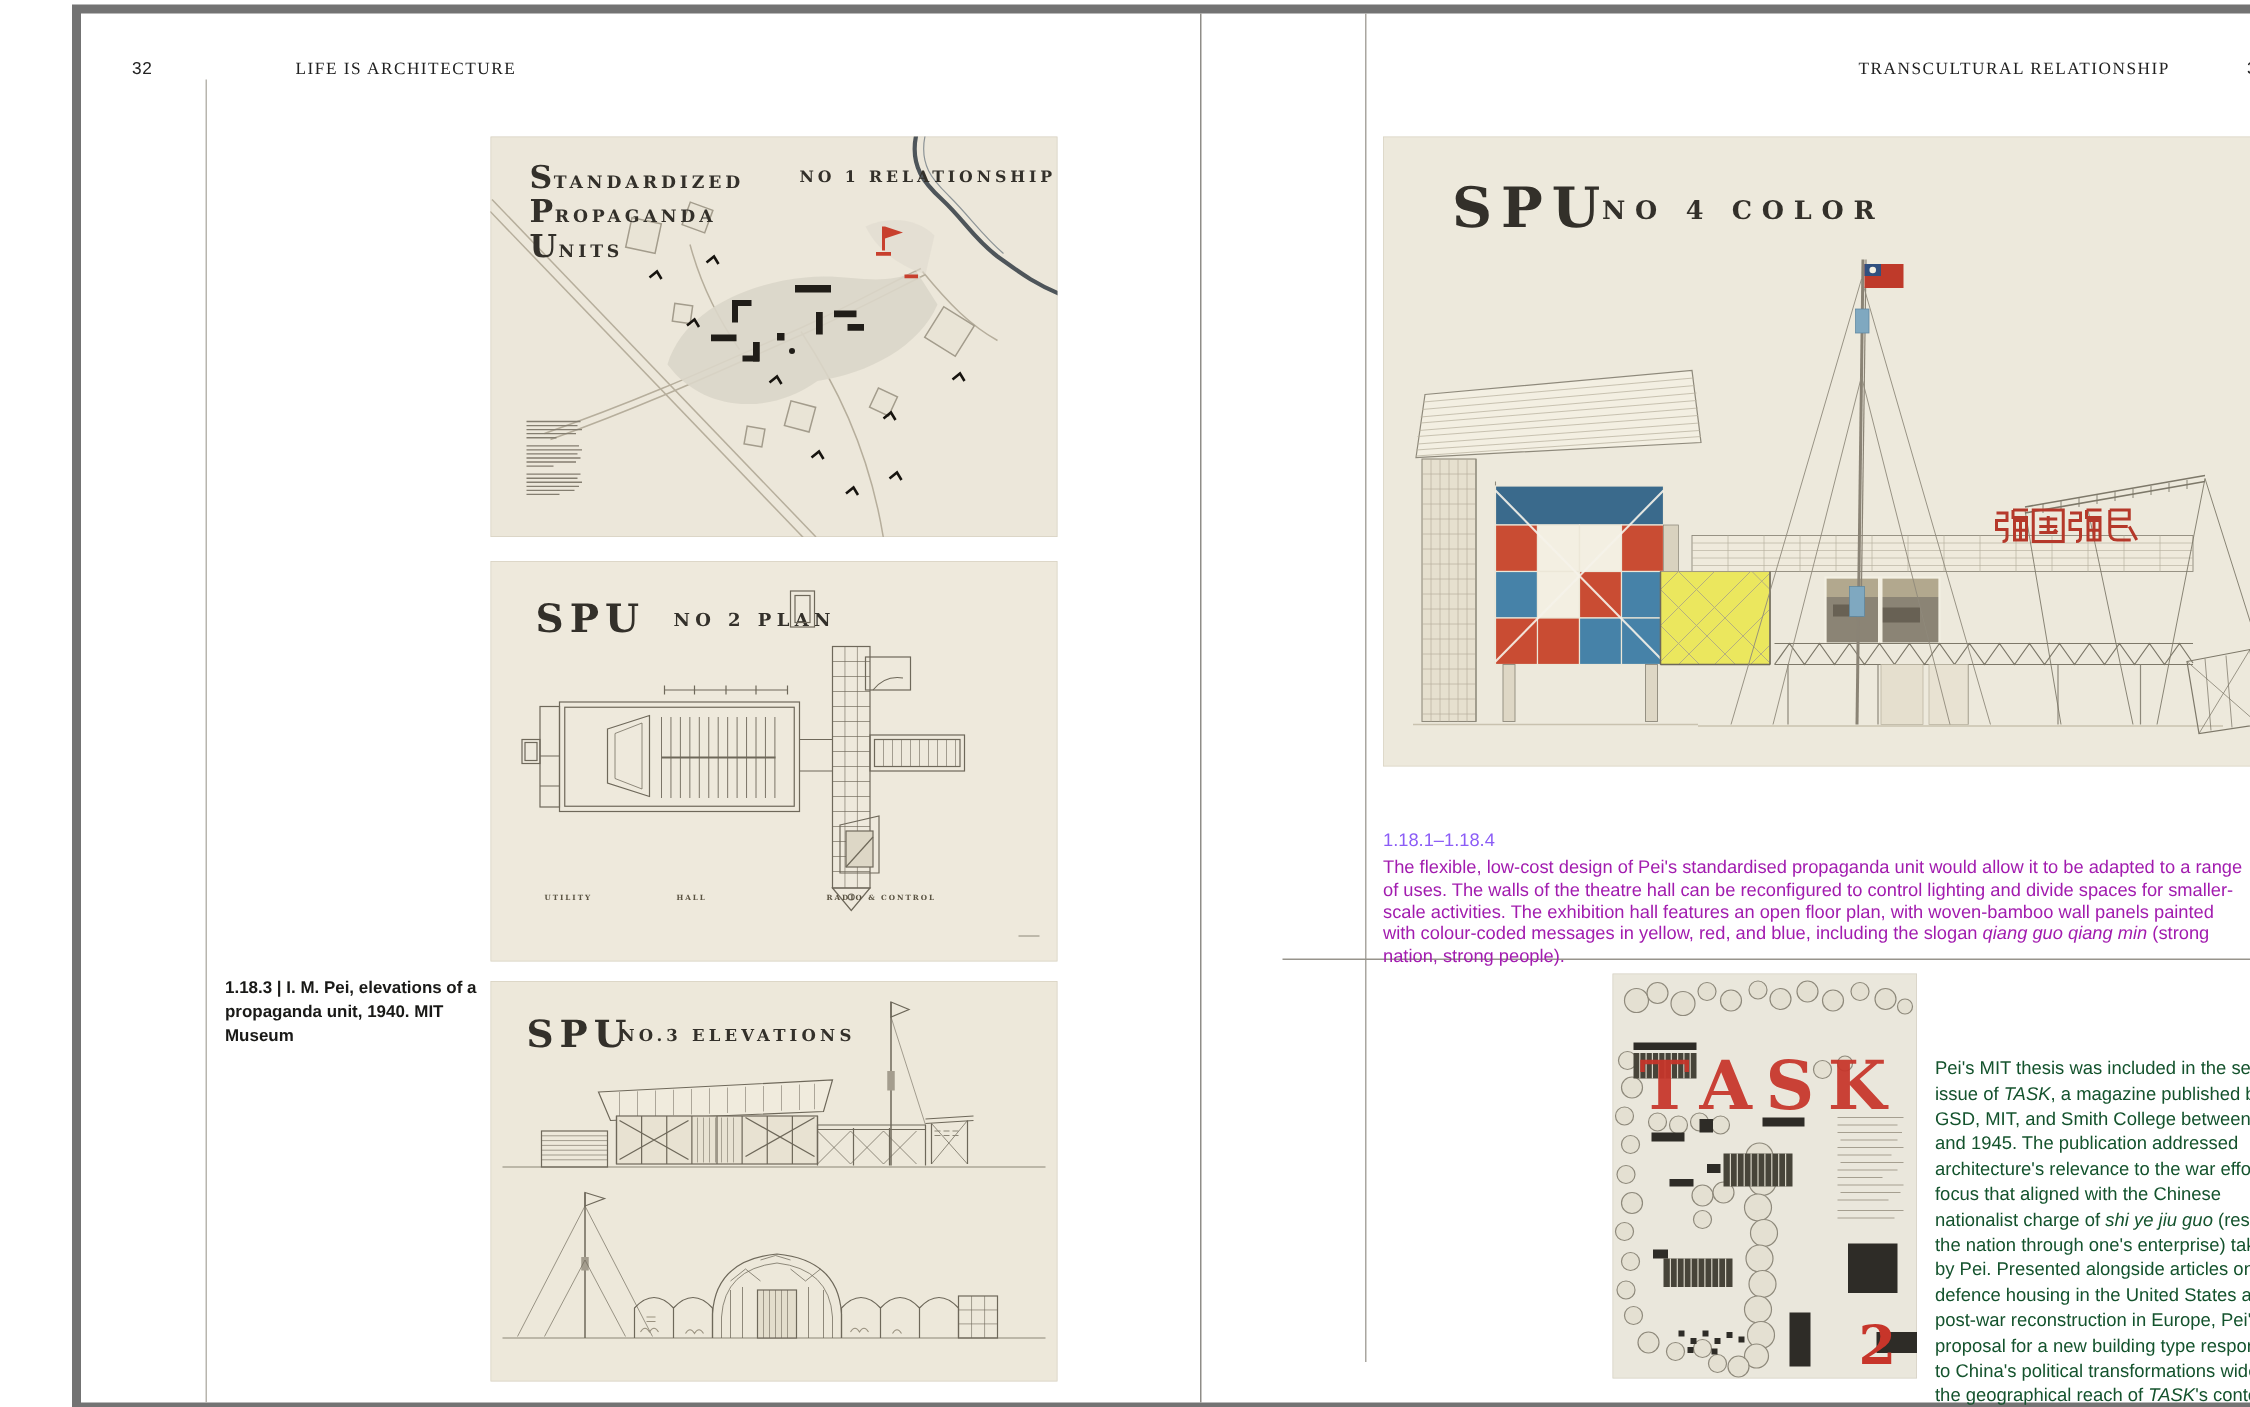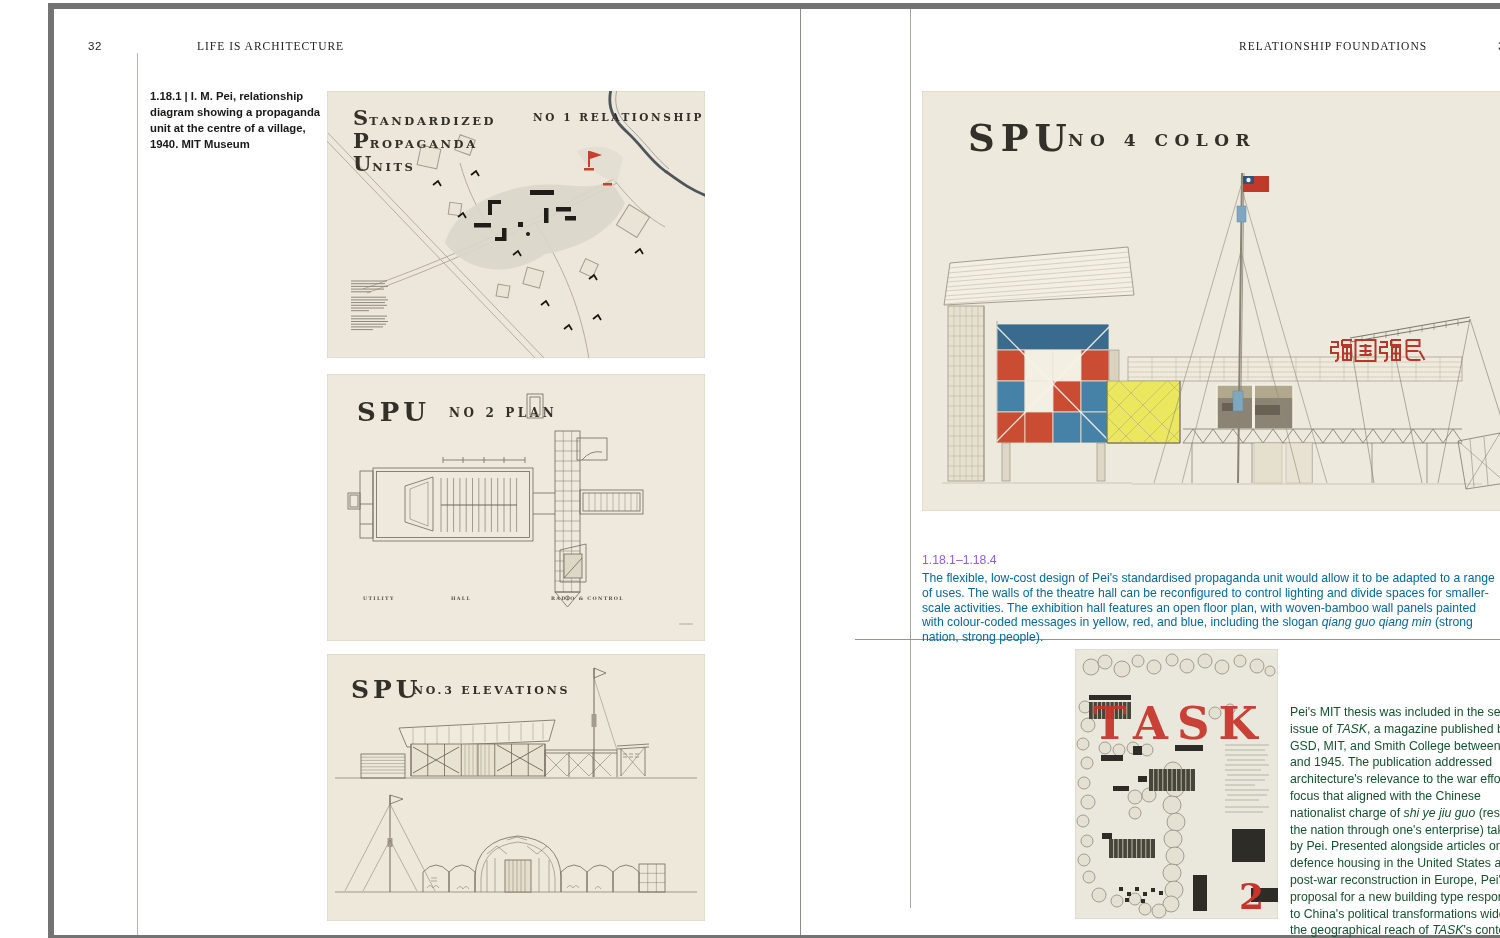--- a/index.html
+++ b/index.html
@@ -9,21 +9,21 @@
   .gutter{left:746px;top:0;width:1px;height:100%;background:#8f8d88;}
   .rule-l{left:83px;top:44px;width:1px;height:882px;background:#b8b5ae;}
   .rule-r{left:856px;top:0;width:1px;height:899px;background:#a9a6a0;}
   .divider{left:801px;top:630px;width:659px;height:1px;background:#97948c;}
   .runhead{font-size:11.5px;letter-spacing:1px;color:#222;white-space:nowrap;font-family:Liberation Serif, serif;}
   .pagenum{font-size:11.5px;letter-spacing:.5px;color:#222;}
   .cap{font-size:11.3px;line-height:16px;font-weight:700;color:#191917;width:180px;}
   .cap.wide{width:585px;}
   .cap19{width:240px;}
   .seclabel{font-size:12.2px;color:#8b5cf6;}
-  .body4{font-size:12.2px;line-height:14.8px;width:578px;color:#0369a1;}
+  .body4{font-size:12.2px;line-height:14.8px;width:578px;color:#a21caf;}
   .colbody{font-size:12.3px;line-height:16.8px;width:246px;color:#14532d;}
   .it{font-style:italic;}
   svg{display:block;}
   .stencil{font-family:"DejaVu Serif",serif;font-weight:700;fill:#33302a;}
   .ini1{font-size:21px;}
   .sm1{font-size:11.5px;letter-spacing:2.6px;}
   .ttlR{font-size:10.5px;letter-spacing:2.6px;}
   .spu2{font-size:26px;letter-spacing:4px;}
   .sub2{font-size:12px;letter-spacing:3.6px;}
   .spu3{font-size:25px;letter-spacing:4px;}
@@ -39,21 +39,21 @@
 
 <div class="spread">
   <div class="abs gutter"></div>
   <div class="abs rule-l"></div>
   <div class="abs rule-r"></div>
   <div class="abs divider"></div>
 
   <div class="abs pagenum" style="left:34px;top:31px;">32</div>
   <div class="abs runhead" style="left:143px;top:31px;">LIFE IS ARCHITECTURE</div>
 
-  <div class="abs cap" style="left:96px;top:79px;">1.18.1 | I. M. Pei, relationship diagram showing a propaganda unit at the centre of a village, 1940. MIT Museum</div>
+  <div class="abs cap" style="left:96px;top:642px;">1.18.3 | I. M. Pei, elevations of a propaganda unit, 1940. MIT Museum</div>
 
   <svg class="abs" style="left:273px;top:82px;" width="378" height="267" viewBox="0 0 378 267">
     <rect x="0" y="0" width="378" height="267" fill="#ece7da" stroke="#d7d1c1"></rect>
     <g>
       <g stroke="#b6ae9c" fill="none" stroke-width="1">
         <path d="M-4,46 L212,271"></path>
           <path d="M1,42 L217,267"></path>
         <path d="M36,198 C110,172 160,148 206,128 C244,111 262,100 287,88"></path>
         <path d="M40,202 C112,176 162,152 208,132 C246,115 266,104 290,92"></path>
         <path d="M207,130 C228,162 252,206 262,268"></path>
@@ -193,21 +193,21 @@
       <path stroke-width="0.5" d="M160,200 l10,-8 M170,192 l10,8 M180,186 l10,-3 M190,183 l10,3 M200,192 l10,8 M210,200 l10,-8"></path>
       <path stroke-width="0.5" d="M160,206 V238 M168,204 V238 M212,204 V238 M222,206 V238"></path>
       <rect x="178" y="206" width="26" height="32" fill="#e3ddcc"></rect>
       <path stroke-width="0.4" d="M182,206 V238 M186,206 V238 M190,206 V238 M194,206 V238 M198,206 V238"></path>
       <rect x="312" y="210" width="26" height="28"></rect>
         <path stroke-width="0.4" d="M320.7,210 V238 M329.4,210 V238 M312,219.3 h26 M312,228.6 h26"></path>
       <path stroke="#99917f" stroke-width="0.7" d="M100,234 q3,-5 6,0 q3,-5 6,0 M130,235 q3,-5 6,0 q3,-5 6,0 M240,234 q3,-5 6,0 q3,-5 6,0 M268,235 q3,-5 6,0 M104,224 h6 M104,227 h6"></path>
     </g>
   </svg>
 
-  <div class="abs runhead" style="left:1185px;top:31px;">RELATIONSHIP FOUNDATIONS</div>
+  <div class="abs runhead" style="left:1185px;top:31px;">TRANSCULTURAL RELATIONSHIP</div>
   <div class="abs pagenum" style="left:1444px;top:31px;">39</div>
 
   <svg class="abs" style="left:868px;top:82px;" width="583" height="420" viewBox="0 0 583 420">
     <rect x="0" y="0" width="583" height="420" fill="#ede9dc" stroke="#d9d3c3"></rect>
     <text class="stencil spu4" x="46" y="60">SPU</text>
     <text class="stencil sub4" x="146" y="55">NO 4  COLOR</text>
     <g>
       <polygon points="28,172 206,156 212,204 22,214" fill="#f3efe2" stroke="#8e897b" stroke-width="0.8"></polygon>
       <path stroke="#b8b19f" stroke-width="0.5" fill="none" d="M27,177 L207,161 M26,182 L208,166 M25,187 L209,171 M25,191 L209,176 M24,196 L210,181 M23,200 L210,186 M23,205 L211,191 M22,209 L211,196 M22,213 L212,200"></path>
       <rect x="26" y="215" width="36" height="175" fill="#e6e0cf" stroke="#8e897b" stroke-width="0.7"></rect>

